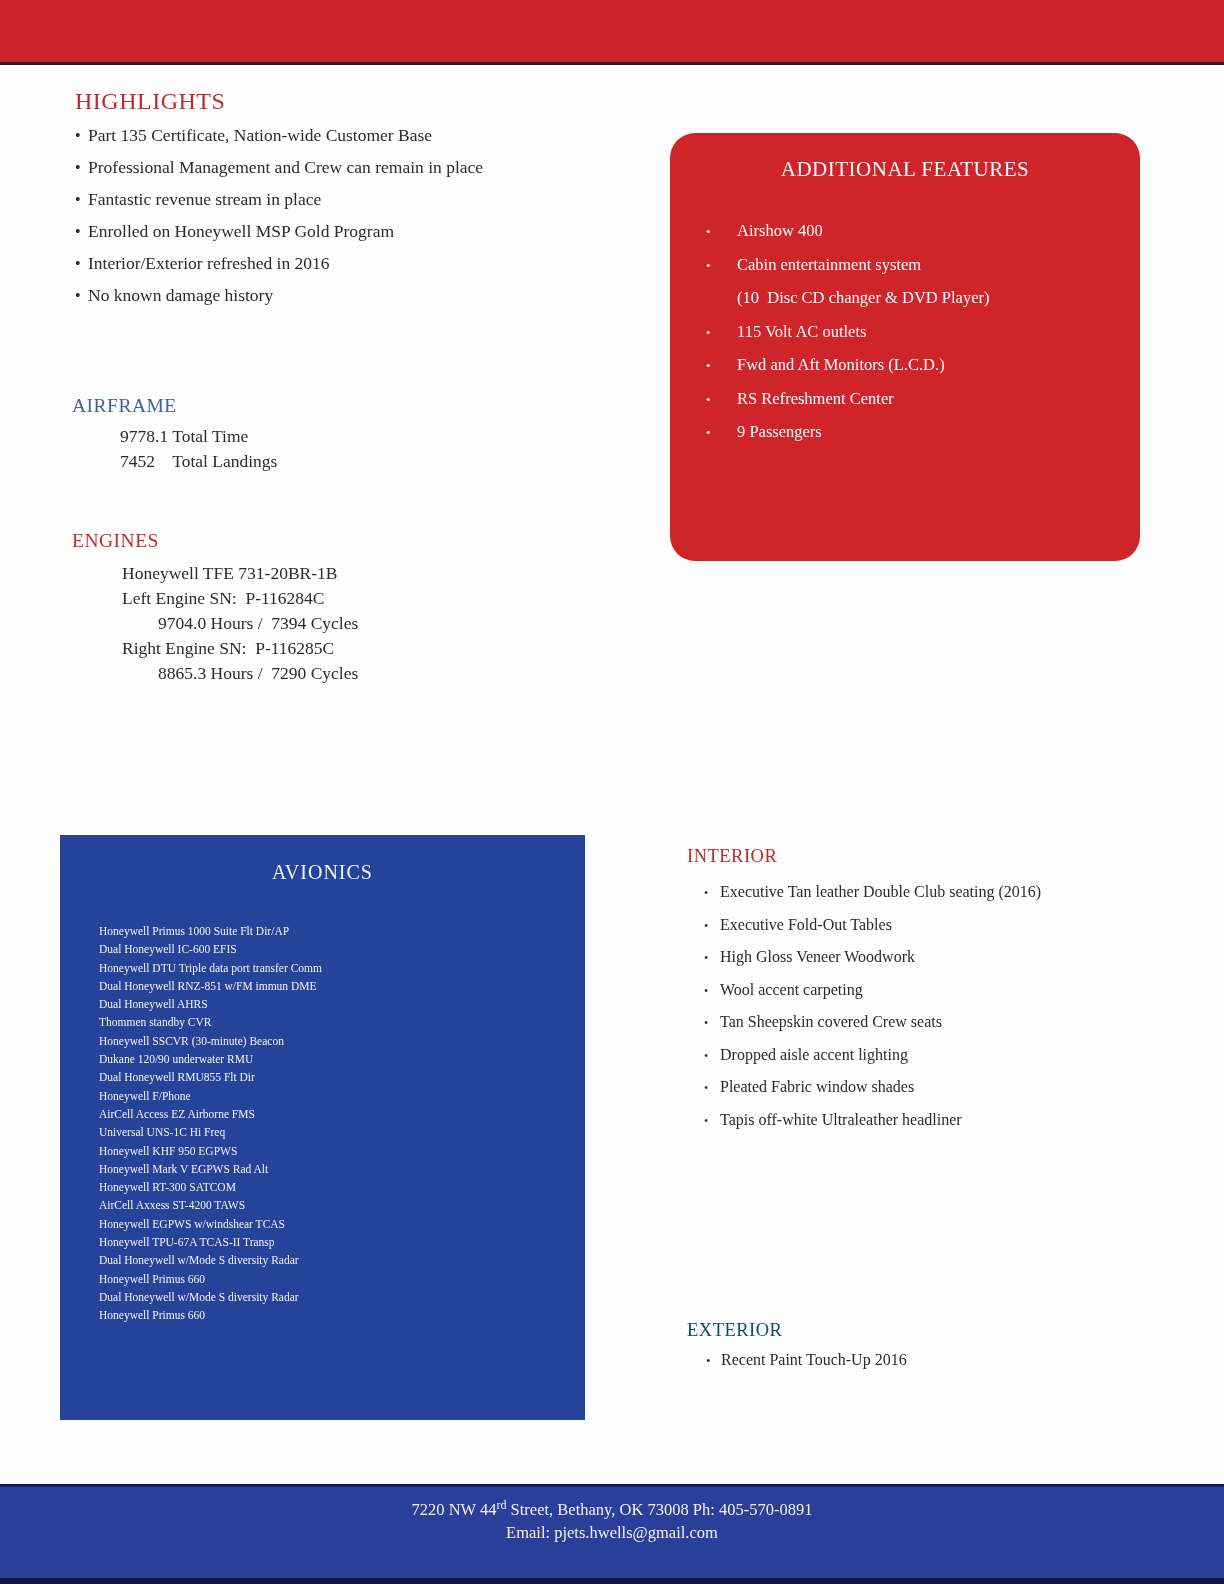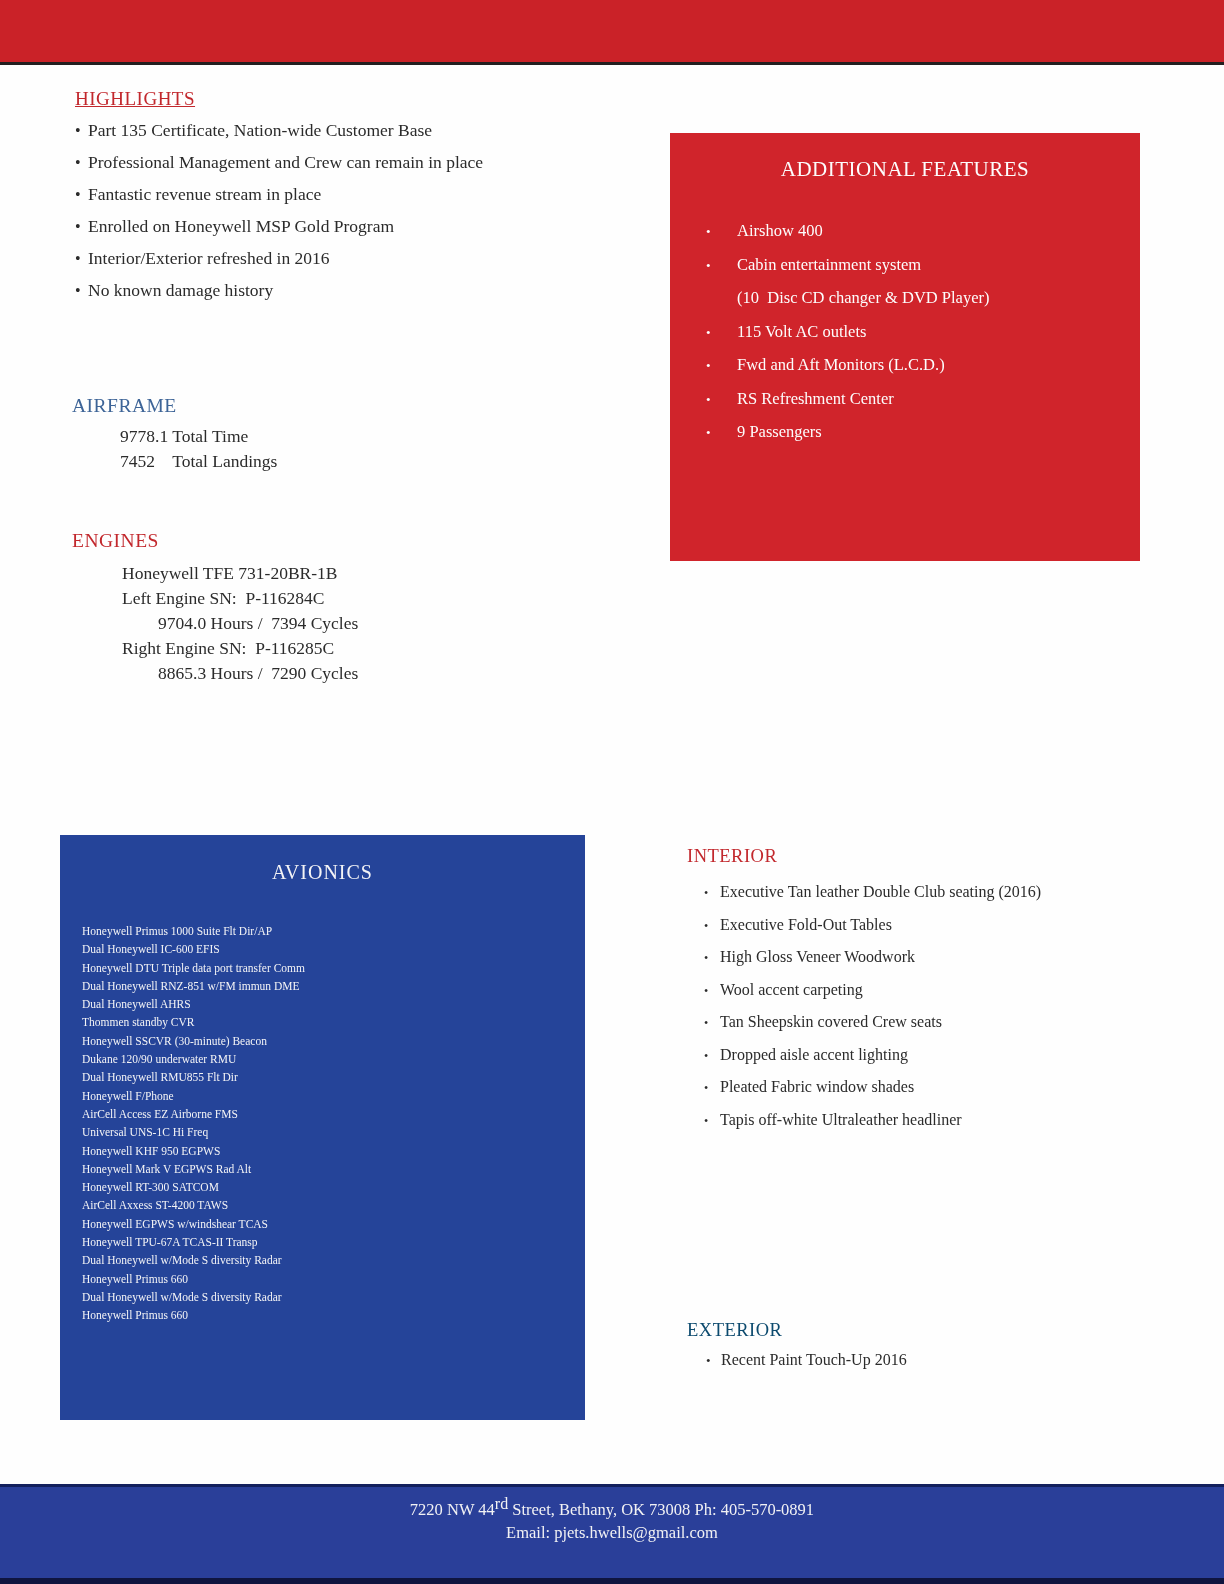--- a/index.html
+++ b/index.html
@@ -16,33 +16,33 @@
   
   .header-bar {
     position:absolute; top:0; left:0; width:1224px; height:65px;
     background:#ca2228;
     border-bottom:3px solid #231f20;
   }
 
   
   .highlights { position:absolute; left:75px; top:88px; width:560px; }
   .section-title { font-weight:400; letter-spacing:0.5px; }
-  .highlights .section-title { font-size:19px; color:#c2282d;text-decoration:underline; }
+  .highlights .section-title { font-size:24px; color:#c2282d; }
   .highlights ul { list-style:none; margin-top:9px; }
   .highlights li {
     display:flex; align-items:baseline;
     font-size:17.5px; line-height:22px; margin-bottom:9px;
     white-space:pre;
   }
   .highlights .bullet { width:13px; flex:0 0 13px; font-size:16px; }
 
   
   .features-box {
     position:absolute; left:670px; top:133px; width:470px; height:428px;
-    background:#d0242b; color:#fdfdfd;
+    background:#d0242b; color:#fdfdfd;border-radius:25px;
   }
   .features-box .section-title {
     text-align:center; margin-top:24px; font-size:21px; letter-spacing:0.5px;
   }
   .features-box ul { list-style:none; margin-top:38px; padding-left:36px; }
   .features-box li {
     display:flex; align-items:baseline;
     font-size:16.5px; line-height:21px; margin-bottom:11.5px;
     white-space:pre;
   }
@@ -63,21 +63,21 @@
   .engines .line.indent { margin-left:36px; }
 
   
   .avionics-box {
     position:absolute; left:60px; top:835px; width:525px; height:585px;
     background:#254499; color:#f4f4f6;
   }
   .avionics-box .section-title {
     text-align:center; margin-top:26px; font-size:20px; letter-spacing:1px;
   }
-  .avionics-box ul { list-style:none; margin-top:38px; padding-left:22px; }
+  .avionics-box ul { list-style:none; margin-top:38px; padding-left:39px; }
   .avionics-box li { font-size:11.5px; line-height:18.3px; white-space:pre; }
 
   
   .interior { position:absolute; left:687px; top:846px; width:520px; }
   .interior .section-title { font-size:18.5px; color:#c2282d; }
   .interior ul { list-style:none; margin-top:14px; padding-left:17px; }
   .interior li {
     display:flex; align-items:baseline;
     font-size:16px; line-height:21px; margin-bottom:9.5px;
     white-space:pre;
@@ -97,21 +97,21 @@
   
   .footer {
     position:absolute; left:0; bottom:0; width:1224px; height:100px;
     background:#2a3f99; color:#f2f2f4;
     border-top:3px solid #13205c;
     border-bottom:6px solid #0f153f;
     text-align:center;
     padding-top:11px;
     font-size:16.5px; line-height:23px;
   }
-  .footer sup { font-size:16px; vertical-align:super; line-height:0; }
+  .footer sup { font-size:12px; vertical-align:super; line-height:0; }
 </style>
 </head>
 <body>
 
 <div class="page">
 
   <div class="header-bar"></div>
 
   <div class="highlights">
     <div class="section-title">HIGHLIGHTS</div>

